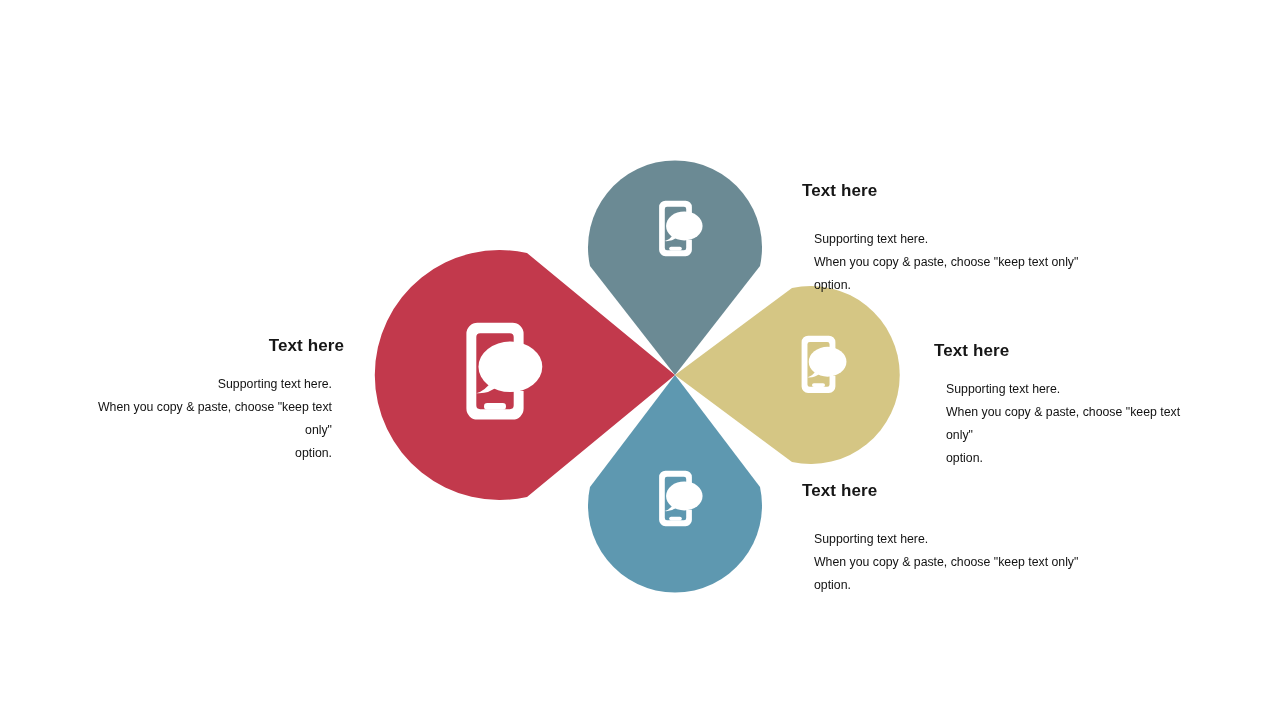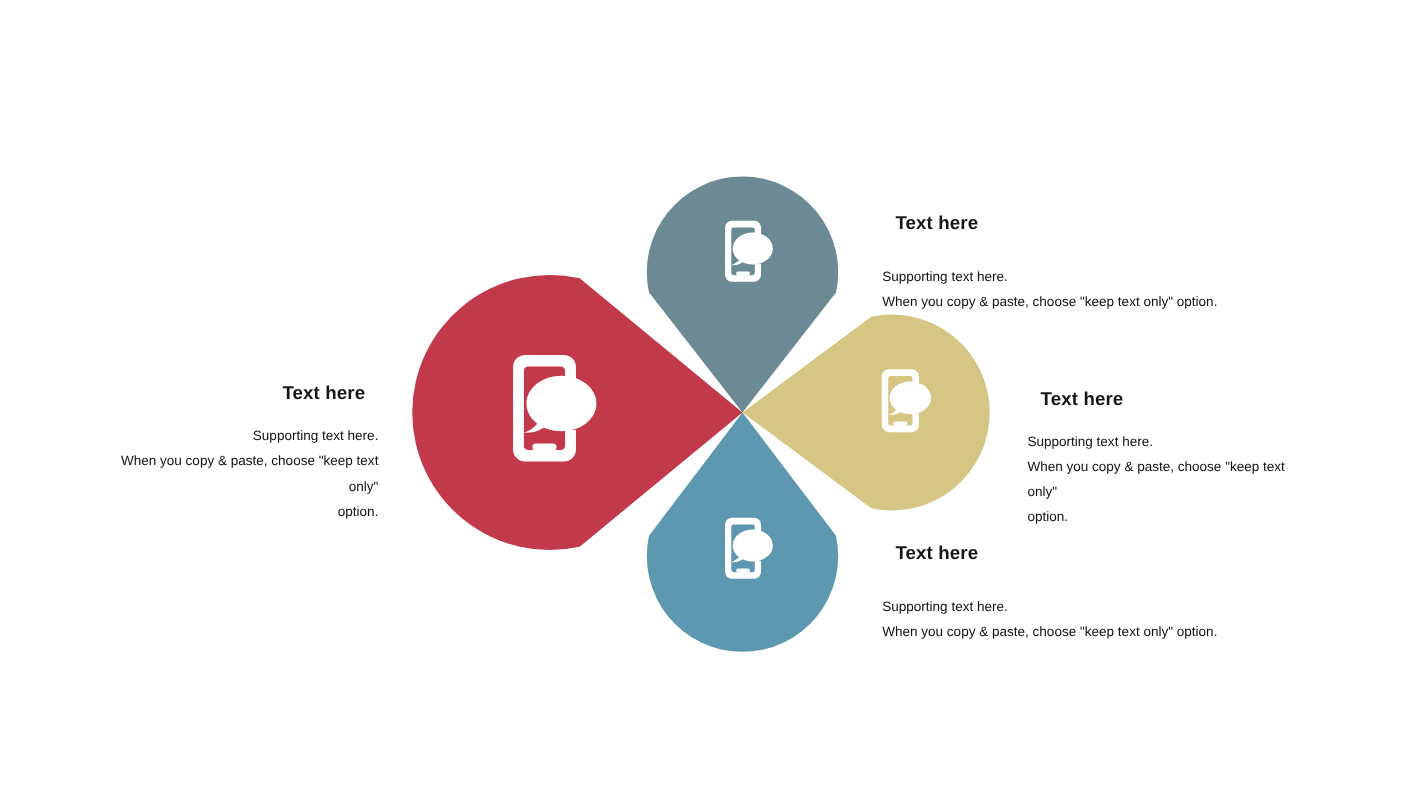--- a/index.html
+++ b/index.html
@@ -45,26 +45,26 @@
 
   
   .text-block {
     position: absolute;
   }
   .block-title {
     font-size: 17px;
     font-weight: bold;
     color: #161616;
     line-height: 20px;
-    margin: 16px;
+    margin: 4px;
     letter-spacing: 0.1px;
     white-space: nowrap;
   }
   .block-body {
-    margin: 4px;
+    margin: 16px;
     font-size: 12.3px;
     font-weight: normal;
     color: #121212;
     line-height: 23px;
   }
   .block-body .line {
     display: block;
   }
 
   

